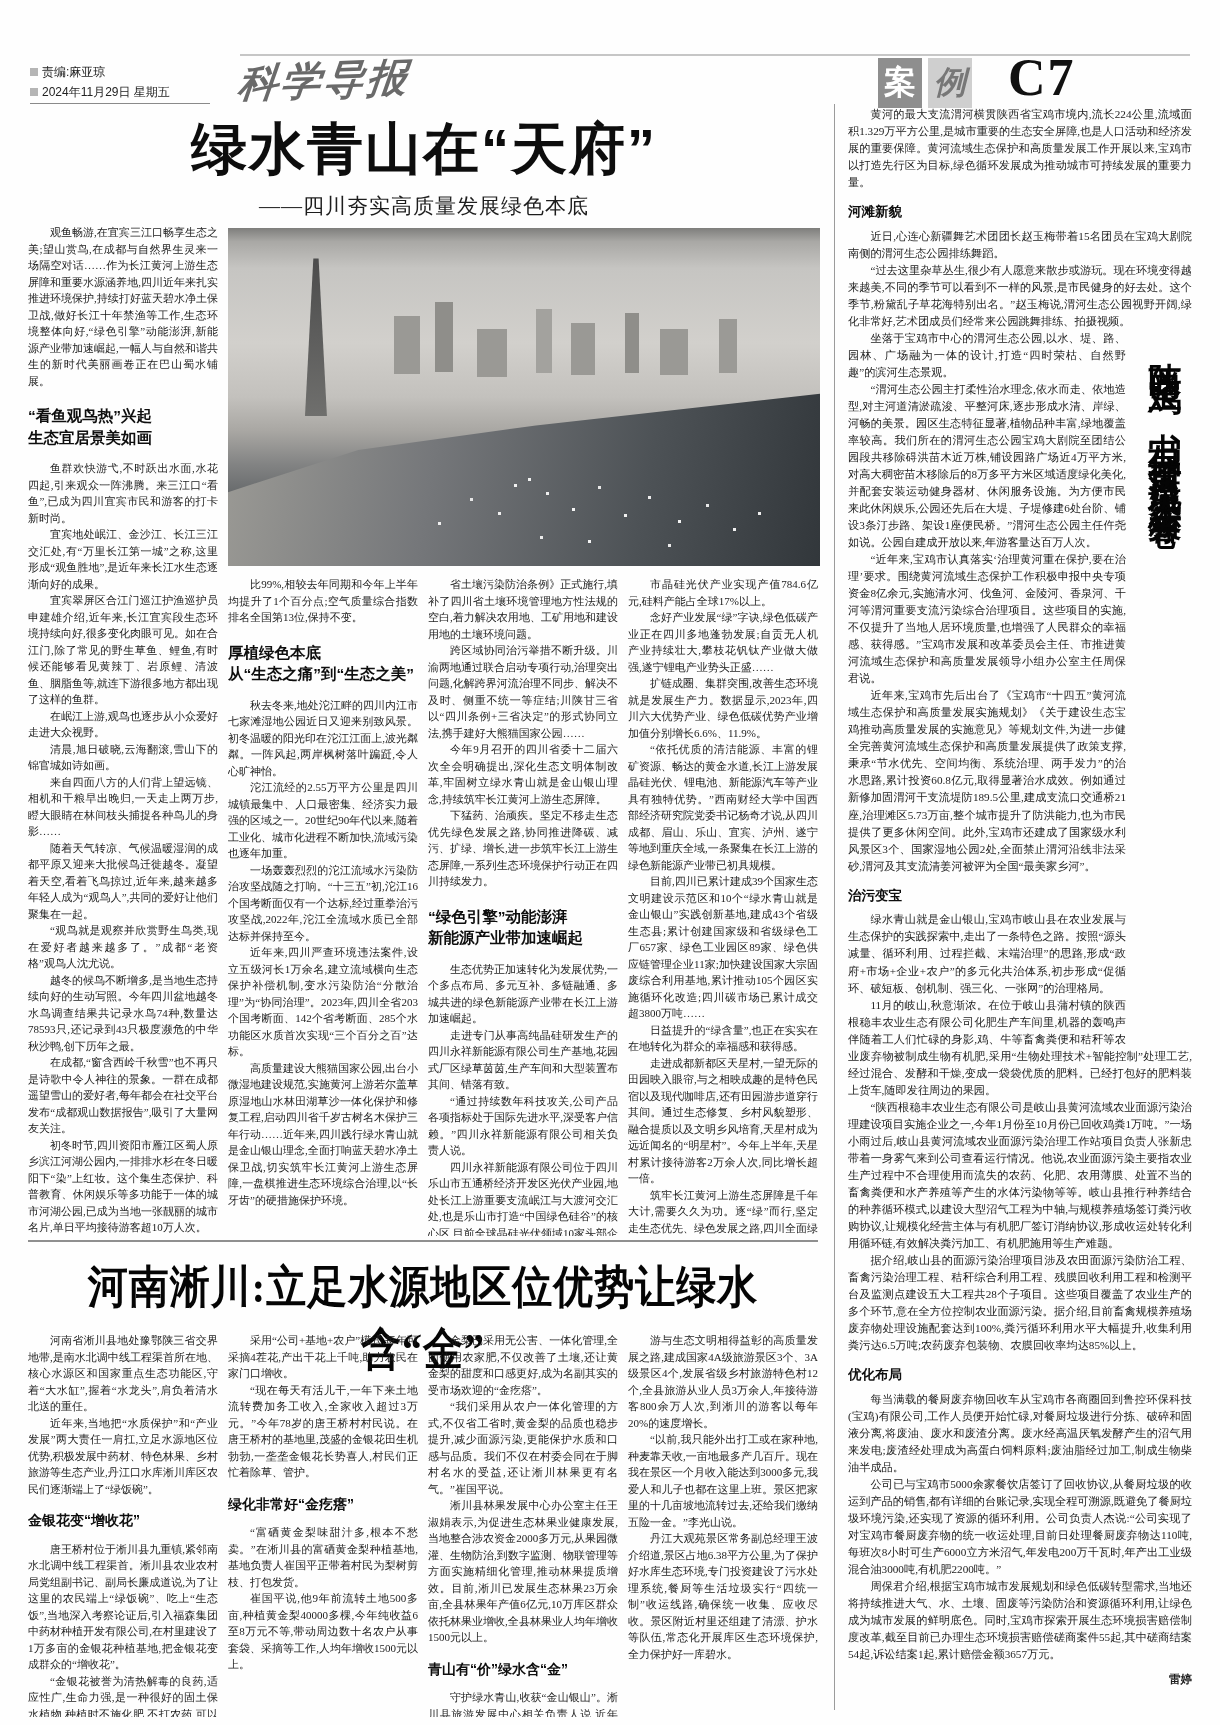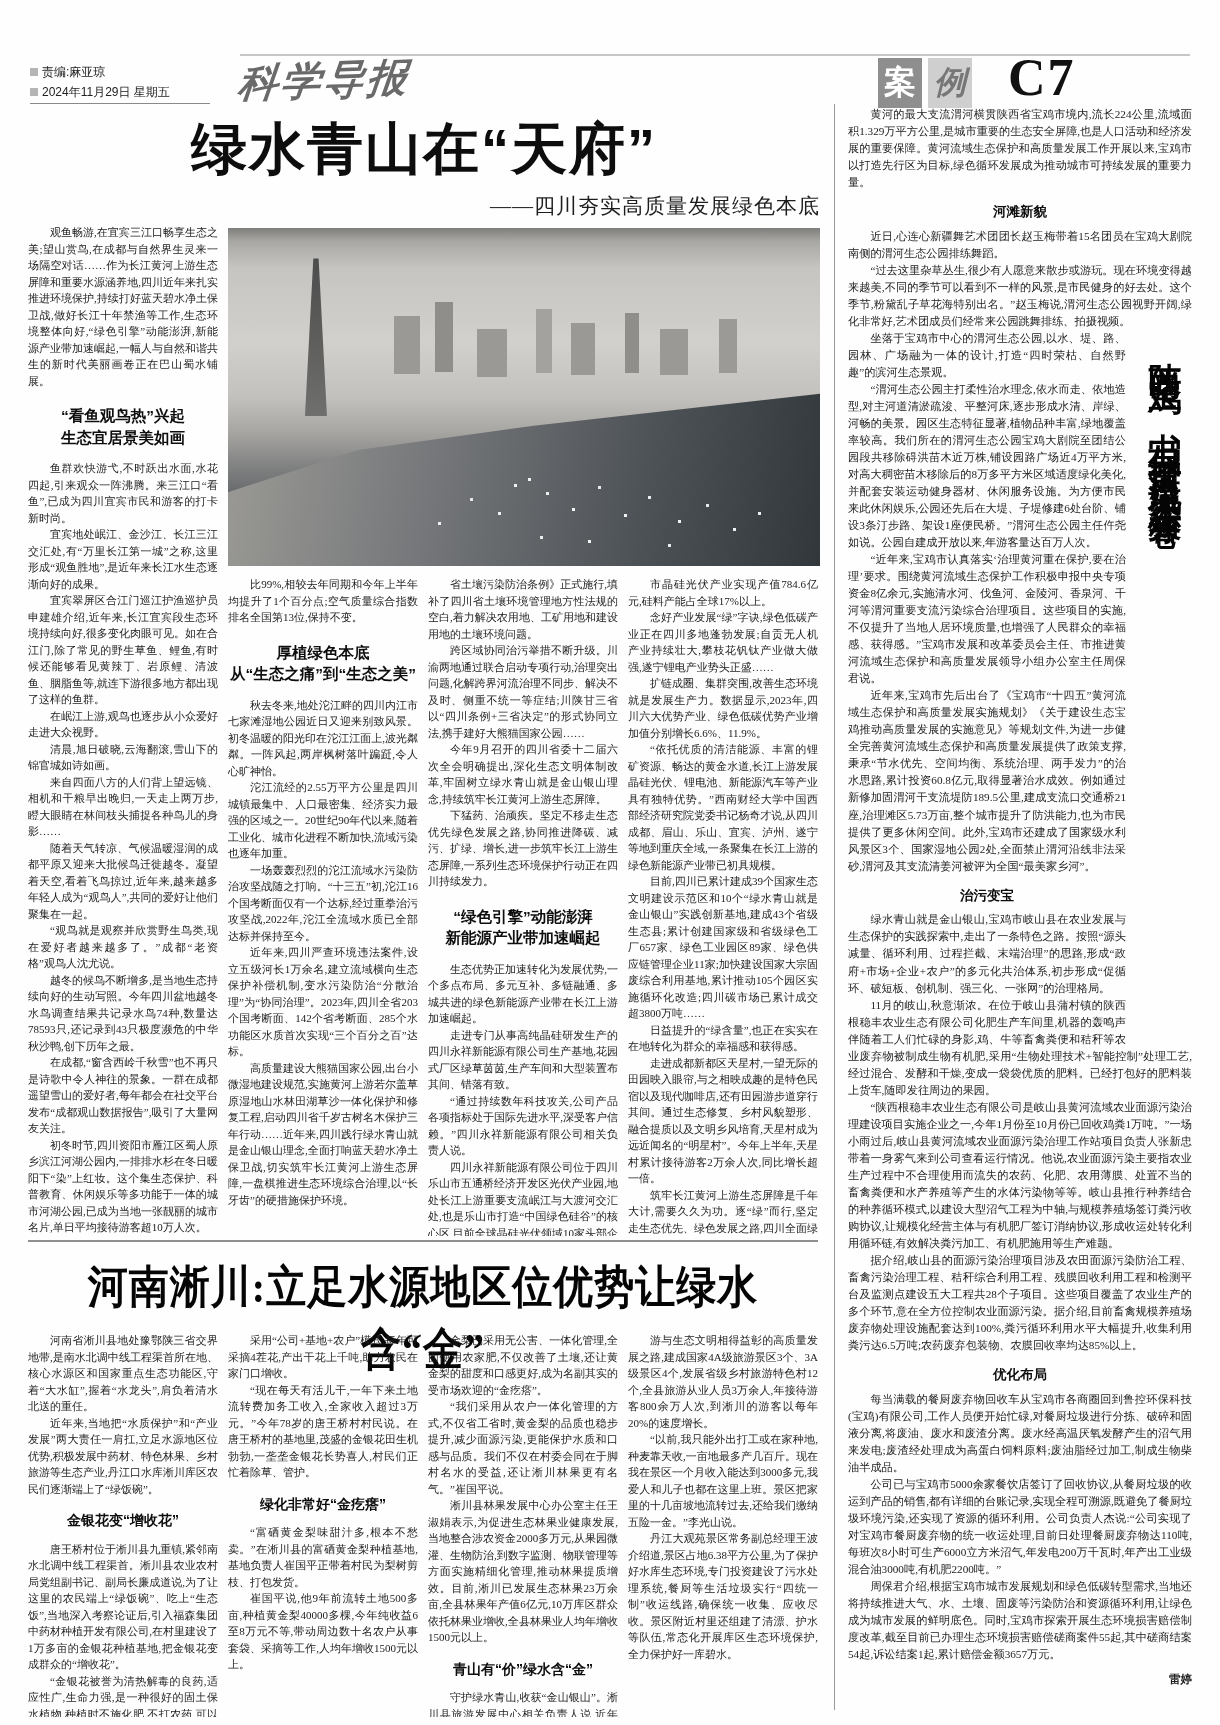--- a/index.html
+++ b/index.html
@@ -21,21 +21,21 @@
   .badge{width:44px;height:50px;display:flex;align-items:center;justify-content:center;
     font-size:32px;font-weight:bold;font-family:"DejaVu Serif",serif;}
   .badge.b1{background:#8e8e8e;color:#fff;}
   .badge.b2{background:#cfcfcf;color:#777;font-style:italic;}
   .edition{left:1008px;top:48px;font-family:"Liberation Serif",serif;font-weight:bold;
     font-size:52px;color:#111;letter-spacing:2px;}
   
   .main-headline{left:28px;top:112px;width:792px;text-align:center;
     font-family:"Liberation Sans","DejaVu Sans",sans-serif;font-weight:900;
     font-size:56px;letter-spacing:2px;color:#0d0d0d;}
-  .main-subtitle{left:28px;top:192px;width:792px;text-align:right;
+  .main-subtitle{left:28px;top:192px;width:792px;text-align:center;
     font-size:21px;color:#1d1d1d;letter-spacing:1px;}
   
   .photo{left:228px;top:228px;width:592px;height:338px;overflow:hidden;
     background:linear-gradient(180deg,#7e7e7c 0%,#a9a8a5 4%,#c6c5c2 12%,#d2d0cc 34%,
       #c3c1bd 50%,#a9a7a3 60%,#828383 70%,#565a5d 84%,#3c4145 100%);}
   .photo .tower{position:absolute;left:13%;top:9%;width:22px;height:158px;
     background:linear-gradient(180deg,#4c4c4c,#6f6f6d);
     clip-path:polygon(38% 0,62% 0,100% 100%,0 100%);}
   .photo .bld{position:absolute;background:#9a9995;}
   .photo .water{position:absolute;left:0;bottom:0;width:100%;height:52%;
@@ -43,21 +43,21 @@
     clip-path:polygon(0 58%,22% 34%,52% 20%,100% 2%,100% 100%,0 100%);}
   .photo .boats{position:absolute;left:300px;top:250px;width:3px;height:3px;background:#f2f2f2;
     box-shadow:18px 14px #eee,44px 30px #f5f5f5,70px 8px #e9e9e9,96px 36px #f0f0f0,
       120px 18px #eee,150px 42px #f3f3f3,178px 26px #e8e8e8,205px 50px #f1f1f1,
       -30px 34px #efefef,-58px 20px #e7e7e7,-90px 44px #f0f0f0,12px 58px #ececec,
       60px 62px #f4f4f4,140px 66px #ebebeb,-14px 6px #f1f1f1,230px 34px #eee;}
   
   .col{position:absolute;width:190px;overflow:hidden;font-size:11px;line-height:1.5;}
   .para{margin:0;text-indent:2em;text-align:justify;}
   .sub{font-family:"Liberation Sans","DejaVu Sans",sans-serif;font-weight:bold;
-    white-space:pre-line;font-size:15.5px;line-height:1.4;margin:16px 0 12px;color:#0e0e0e;text-align:center;}
+    white-space:pre-line;font-size:15.5px;line-height:1.4;margin:16px 0 12px;color:#0e0e0e;}
   .byline{text-align:right;font-weight:bold;margin-top:8px;font-size:11.5px;}
   
   .vrule{left:834px;top:104px;width:1px;height:1606px;background:#9b9b9b;}
   .right-article{left:848px;top:106px;width:344px;font-size:11.2px;line-height:1.52;overflow:hidden;height:1604px;}
   .right-article .sub{font-family:"Liberation Serif",serif;font-size:13.5px;
     margin:12px 0 6px;white-space:normal;}
   .vtitle{float:right;width:54px;height:690px;margin:6px 0 10px 12px;
     writing-mode:vertical-rl;text-orientation:upright;
     font-family:"Liberation Serif","DejaVu Serif",serif;font-weight:900;
     font-size:33px;letter-spacing:7px;color:#050505;line-height:54px;text-align:justify;}

